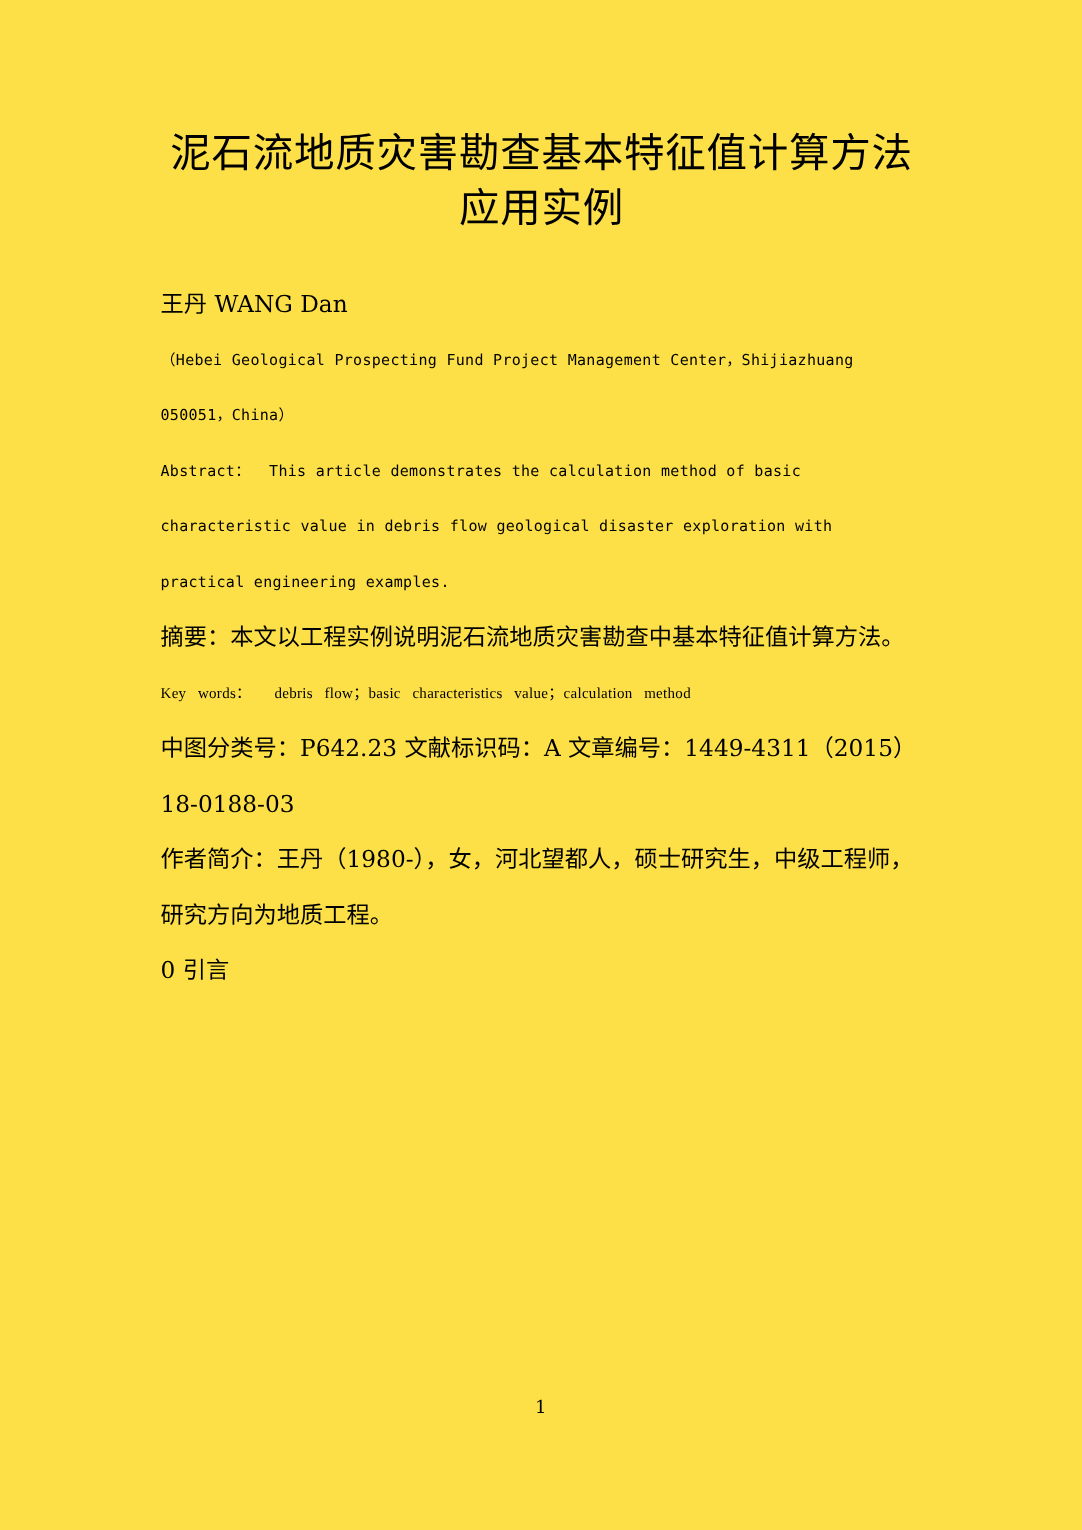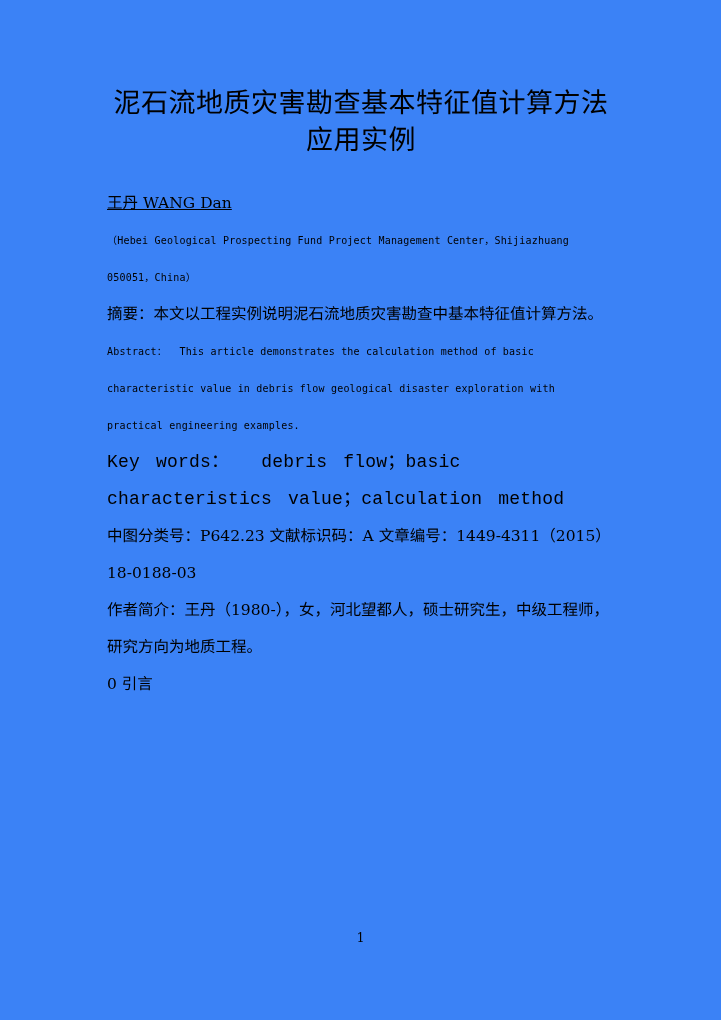--- a/index.html
+++ b/index.html
@@ -5,21 +5,21 @@
 <style>
   html, body {
     margin: 0;
     padding: 0;
     background: #ffffff;
   }
   .page {
     position: relative;
     width: 721px;
     height: 1020px;
-    background: #3b82f6;
+    background: #fde047;
     margin: 0 auto;
     overflow: hidden;
     box-sizing: border-box;
   }
   .content {
     position: absolute;
     left: 107px;
     top: 0;
     width: 508px;
   }
@@ -47,27 +47,27 @@
     margin: 0;
     white-space: pre-wrap;
     word-wrap: break-word;
   }
   .tline.mono {
     font-family: "DejaVu Sans Mono", "Liberation Mono", monospace;
     font-size: 10px;
     letter-spacing: 0.2px;
   }
   .tline.mono-wide {
-    font-family: Liberation Mono, monospace;
-    font-size: 18px;
+    font-family: Liberation Serif, serif;
+    font-size: 10px;
     letter-spacing: 0.2px;
     word-spacing: 5px;
   }
 
-  .block-authors { margin-top: 27px; text-decoration: underline; }
+  .block-authors { margin-top: 27px; }
 
   
   .page-number {
     position: absolute;
     left: 0;
     right: 0;
     top: 931px;
     text-align: center;
     font-family: "DejaVu Serif", "Liberation Serif", serif;
     font-size: 12px;
@@ -82,23 +82,23 @@
   <div class="content">
 
     <h1 class="doc-title">泥石流地质灾害勘查基本特征值计算方法
 应用实例</h1>
 
     <p class="tline block-authors">王丹 WANG Dan</p>
 
 
     <p class="tline mono">（Hebei Geological Prospecting Fund Project Management Center，Shijiazhuang 050051，China）</p>
 
+    <p class="tline mono">Abstract：  This article demonstrates the calculation method of basic characteristic value in debris flow geological disaster exploration with practical engineering examples.</p>
+
     <p class="tline">摘要：本文以工程实例说明泥石流地质灾害勘查中基本特征值计算方法。</p>
-
-    <p class="tline mono">Abstract：  This article demonstrates the calculation method of basic characteristic value in debris flow geological disaster exploration with practical engineering examples.</p>
 
 
     <p class="tline mono-wide">Key words：  debris flow；basic characteristics value；calculation method</p>
 
     <p class="tline">中图分类号：P642.23 文献标识码：A 文章编号：1449-4311（2015）</p>
     <p class="tline">18-0188-03</p>
 
     <p class="tline">作者简介：王丹（1980-），女，河北望都人，硕士研究生，中级工程师，研究方向为地质工程。</p>
 
     <p class="tline">0 引言</p>

